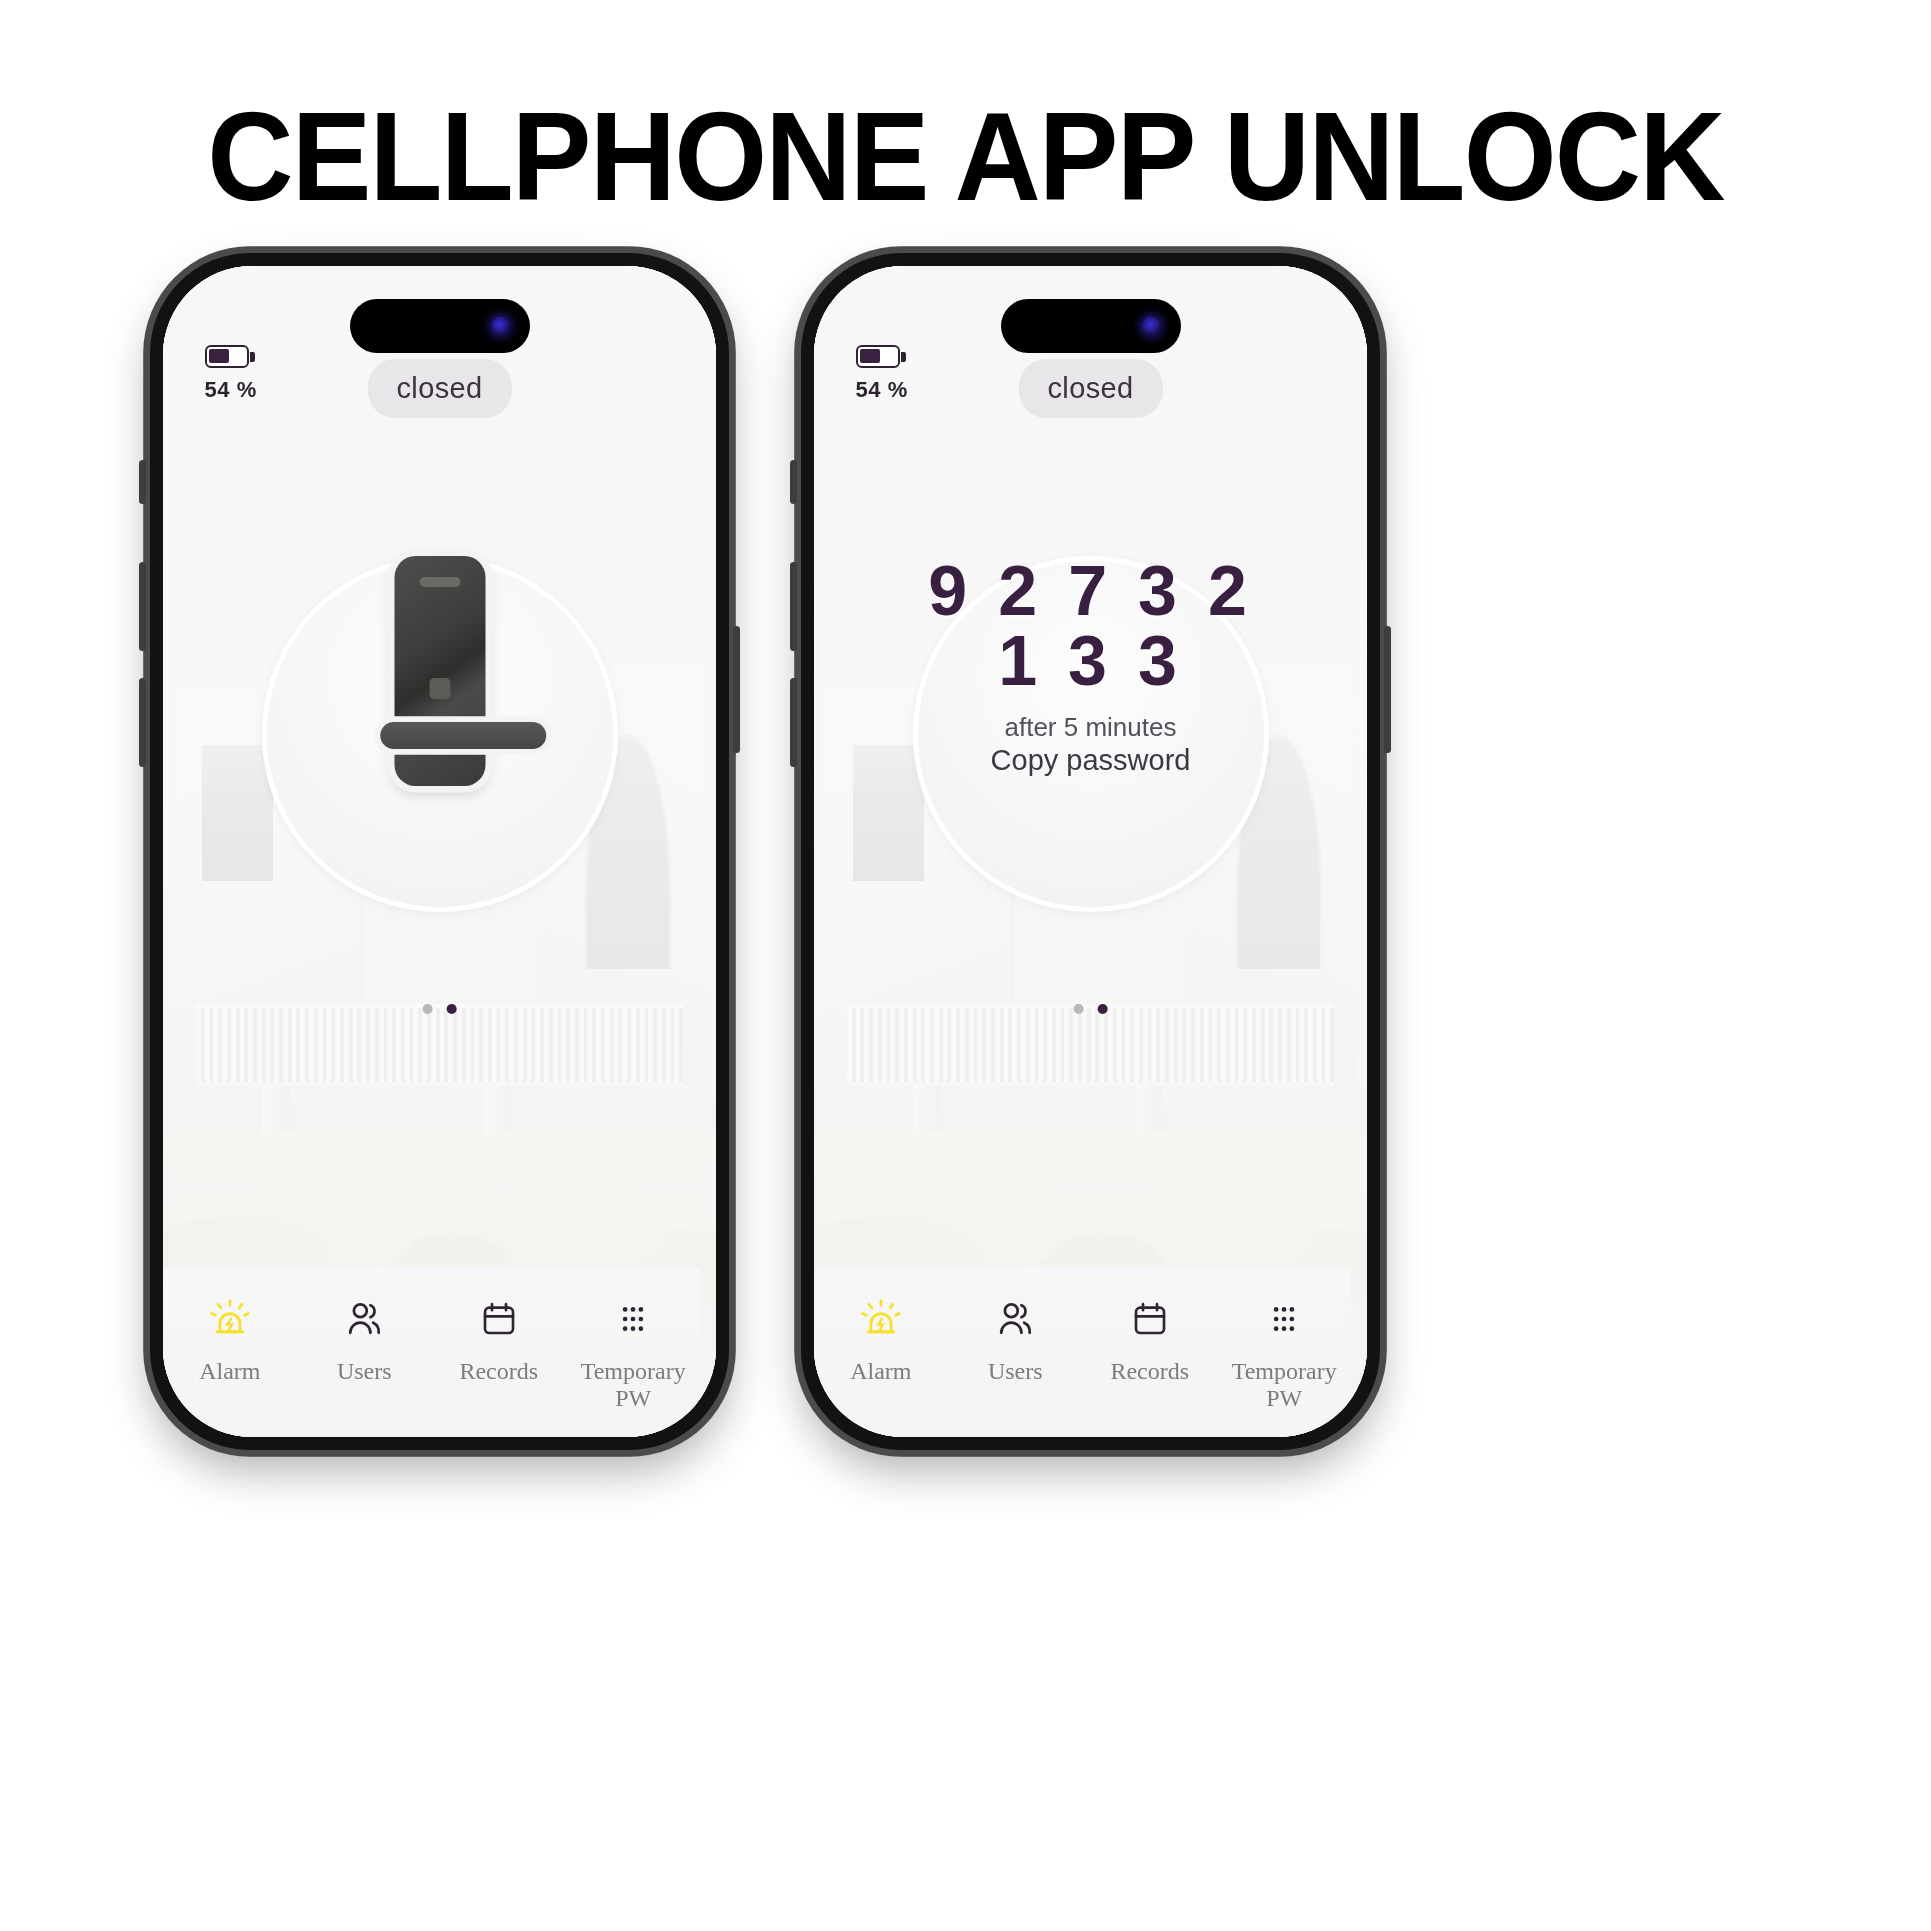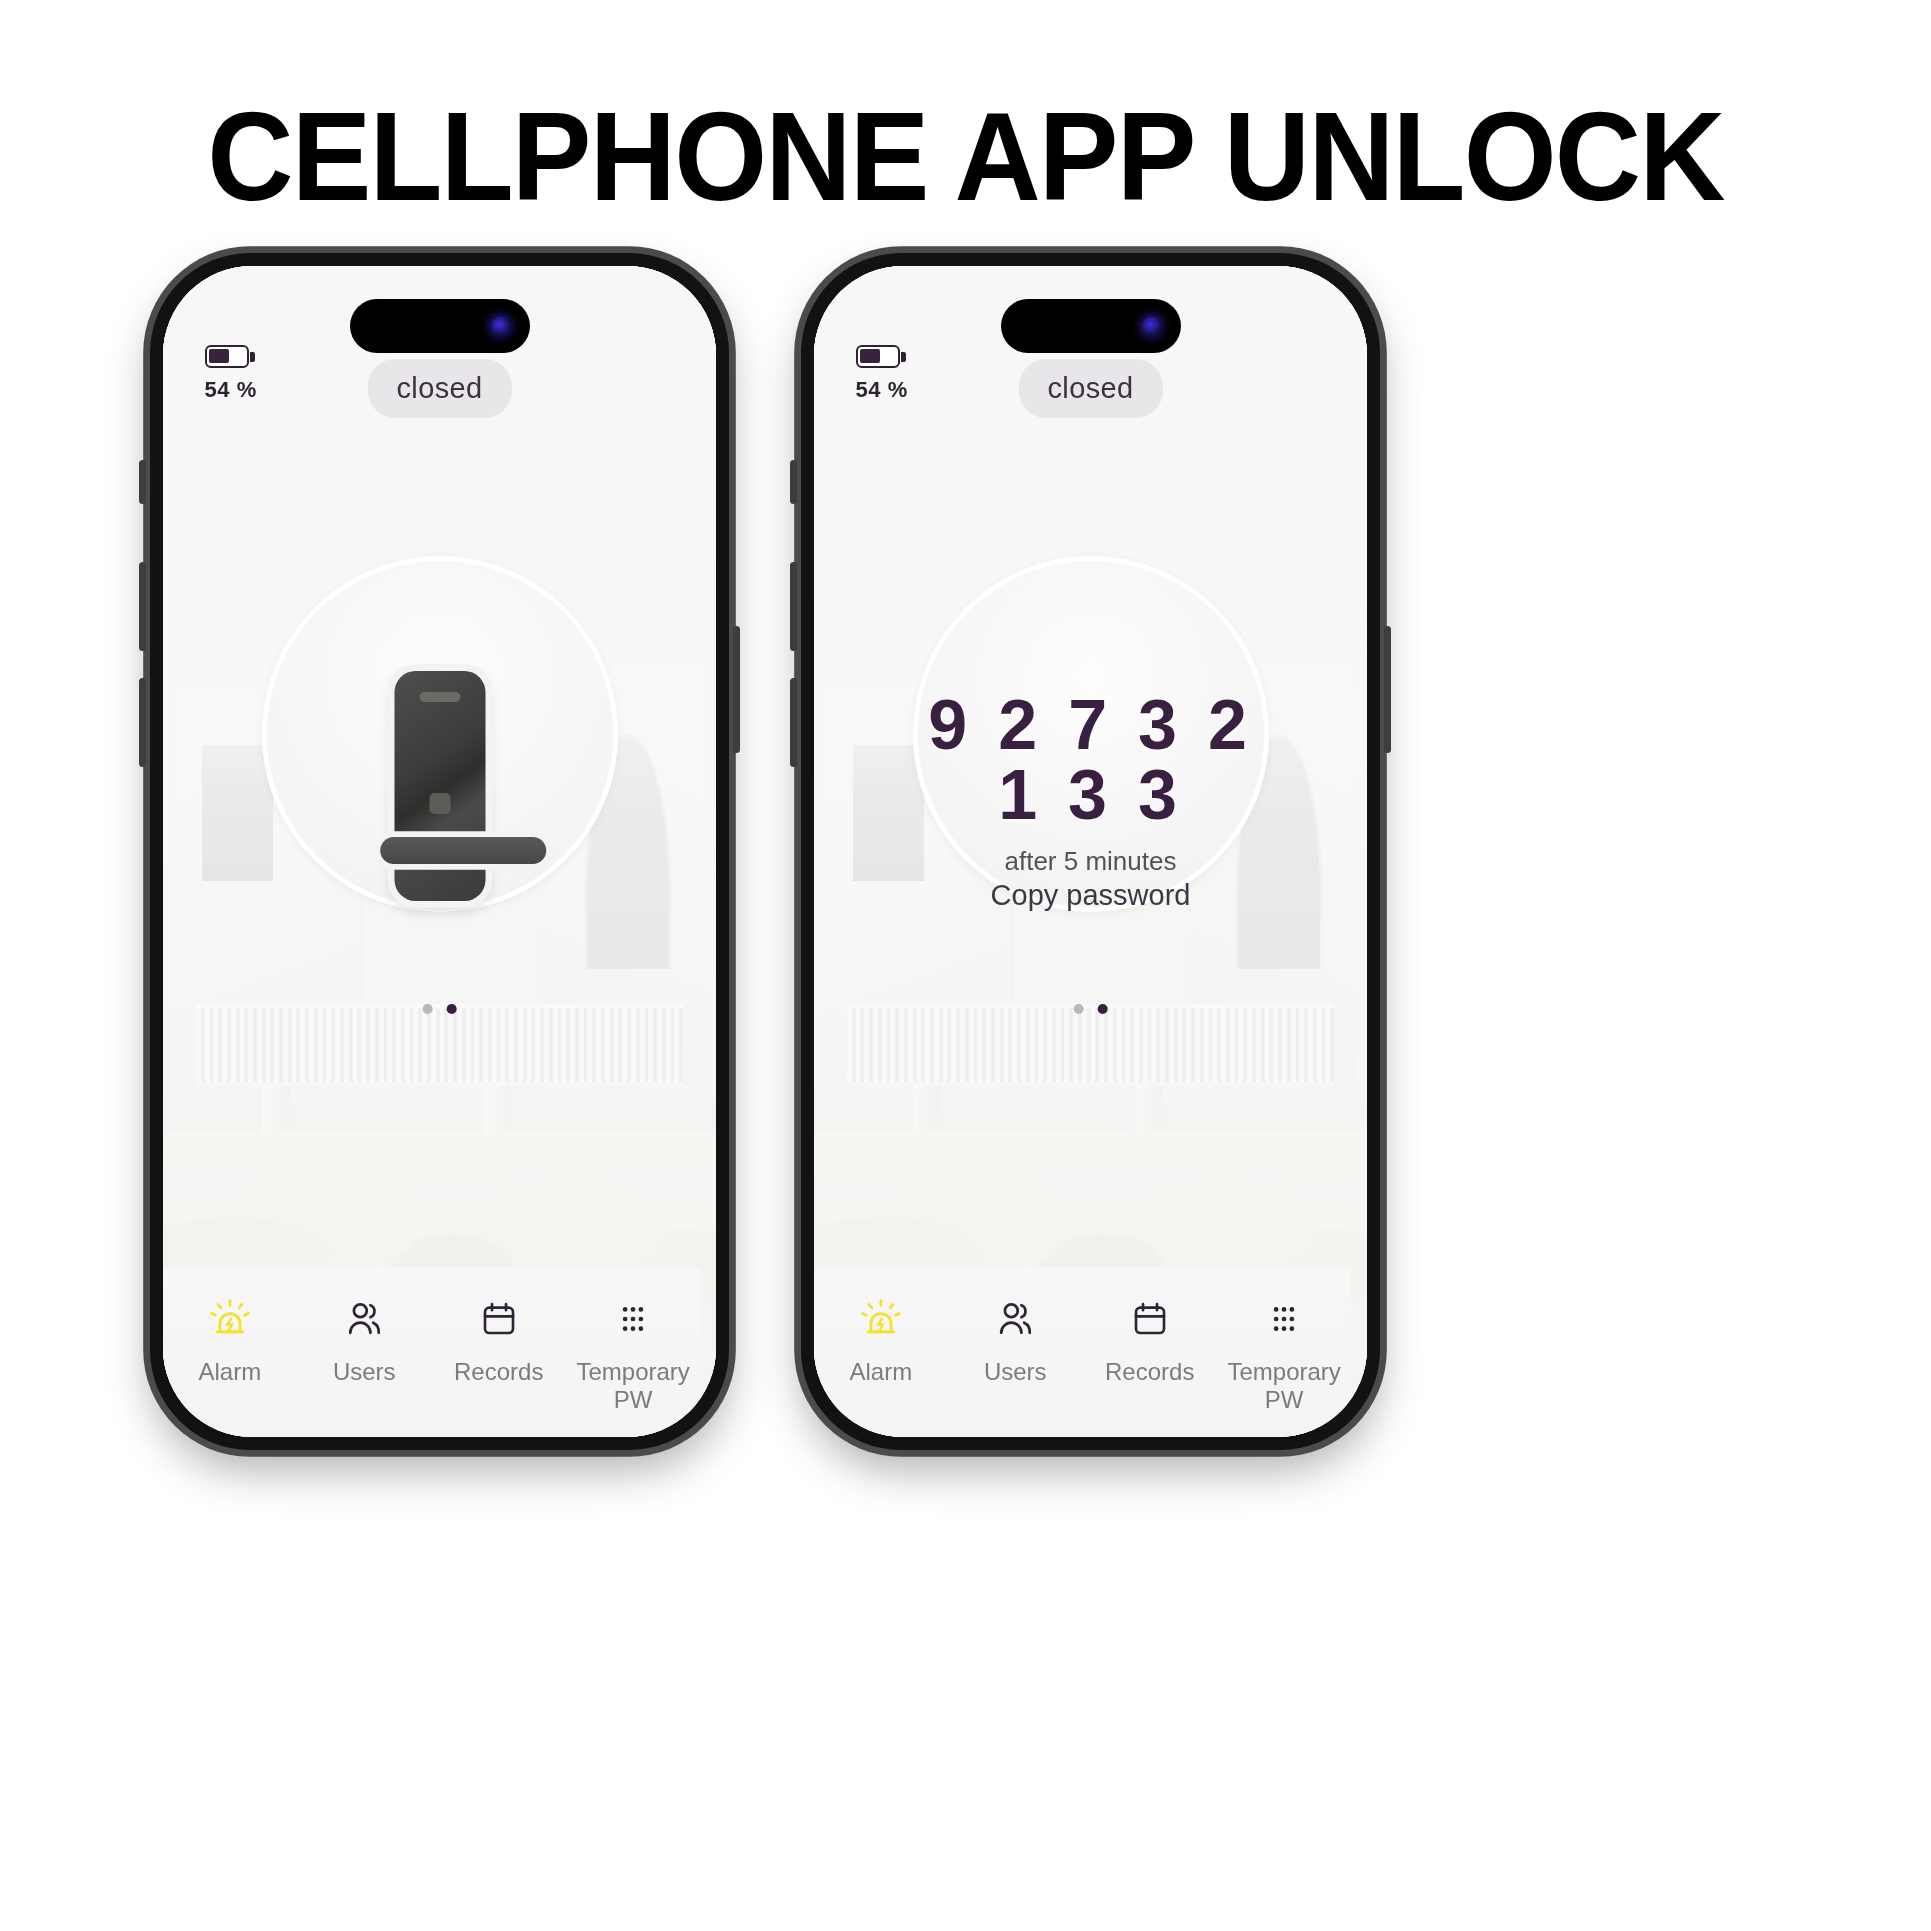--- a/index.html
+++ b/index.html
@@ -165,21 +165,21 @@
   .ring-ticks {
     position:absolute; inset:0; border-radius:50%;
     background:repeating-conic-gradient(from 0deg, rgba(255,255,255,.22) 0deg 0.7deg, rgba(255,255,255,0) 0.7deg 2.0deg);
     -webkit-mask: radial-gradient(circle, transparent 0 88%, #000 88.4%, #000 100%);
     mask: radial-gradient(circle, transparent 0 88%, #000 88.4%, #000 100%);
   }
   .ring-inner {
     position:absolute; inset:25px; border-radius:50%;
     background:radial-gradient(circle at 50% 34%, #fdfdfd 0%, #f4f4f4 70%, #efefef 100%);
     box-shadow: inset 0 0 0 4.8px #ffffff, 0 1.9px 9.7px rgba(0,0,0,.05);
-    display:flex; align-items:flex-end; justify-content:center;
+    display:flex; align-items:flex-start; justify-content:center;
   }
 
   
   .lock { position:relative; width:203px; height:241px; }
   .lock .body {
     position:absolute; left:50%; transform:translateX(-50%); top:0;
     width:91px; height:230px; border-radius:21px;
     background:linear-gradient(145deg,#4e4e4c 0%,#3d3d3b 38%,#2e2e2c 52%,#4a4a48 64%,#3a3a38 100%);
     box-shadow:0 0 0 6.8px #f3f3f3, 0 5.8px 15.4px rgba(0,0,0,.22);
   }
@@ -236,20 +236,21 @@
     font-size:52px; font-weight:bold; line-height:1.17;
     padding:0 23px;
   }
 
   
   .nav {
     position:absolute; left:0; right:16px; bottom:0; height:170px;
     background:linear-gradient(180deg,#f7f7f7,#f4f4f4);
     display:flex; align-items:flex-start; justify-content:flex-end;
     padding-top:25px;
+    font-family:Liberation Serif, serif;
   }
   .nav-item { width:25%; text-align:center; }
   .nav-ico { height:54px; display:flex; align-items:center; justify-content:center; }
   .nav-lbl { margin-top:11.6px; font-size:24px; color:#7d7a80; }
   .nav-item.active .nav-lbl { color:#7d7a80; }
 
   svg { display:block; }
 </style>
 </head>
 <body>

